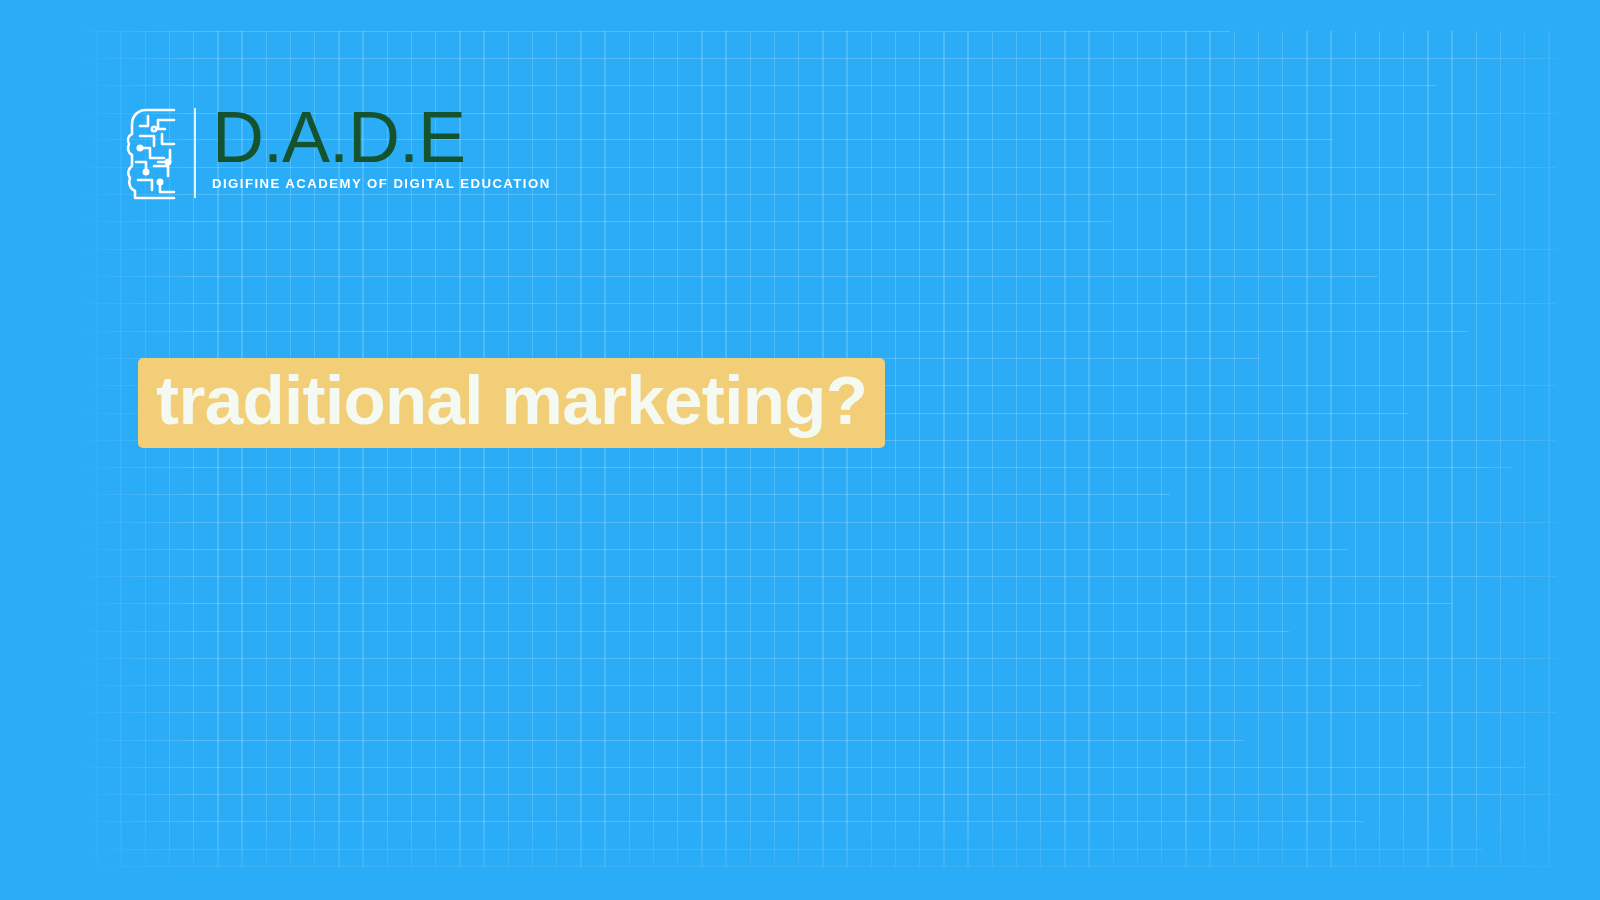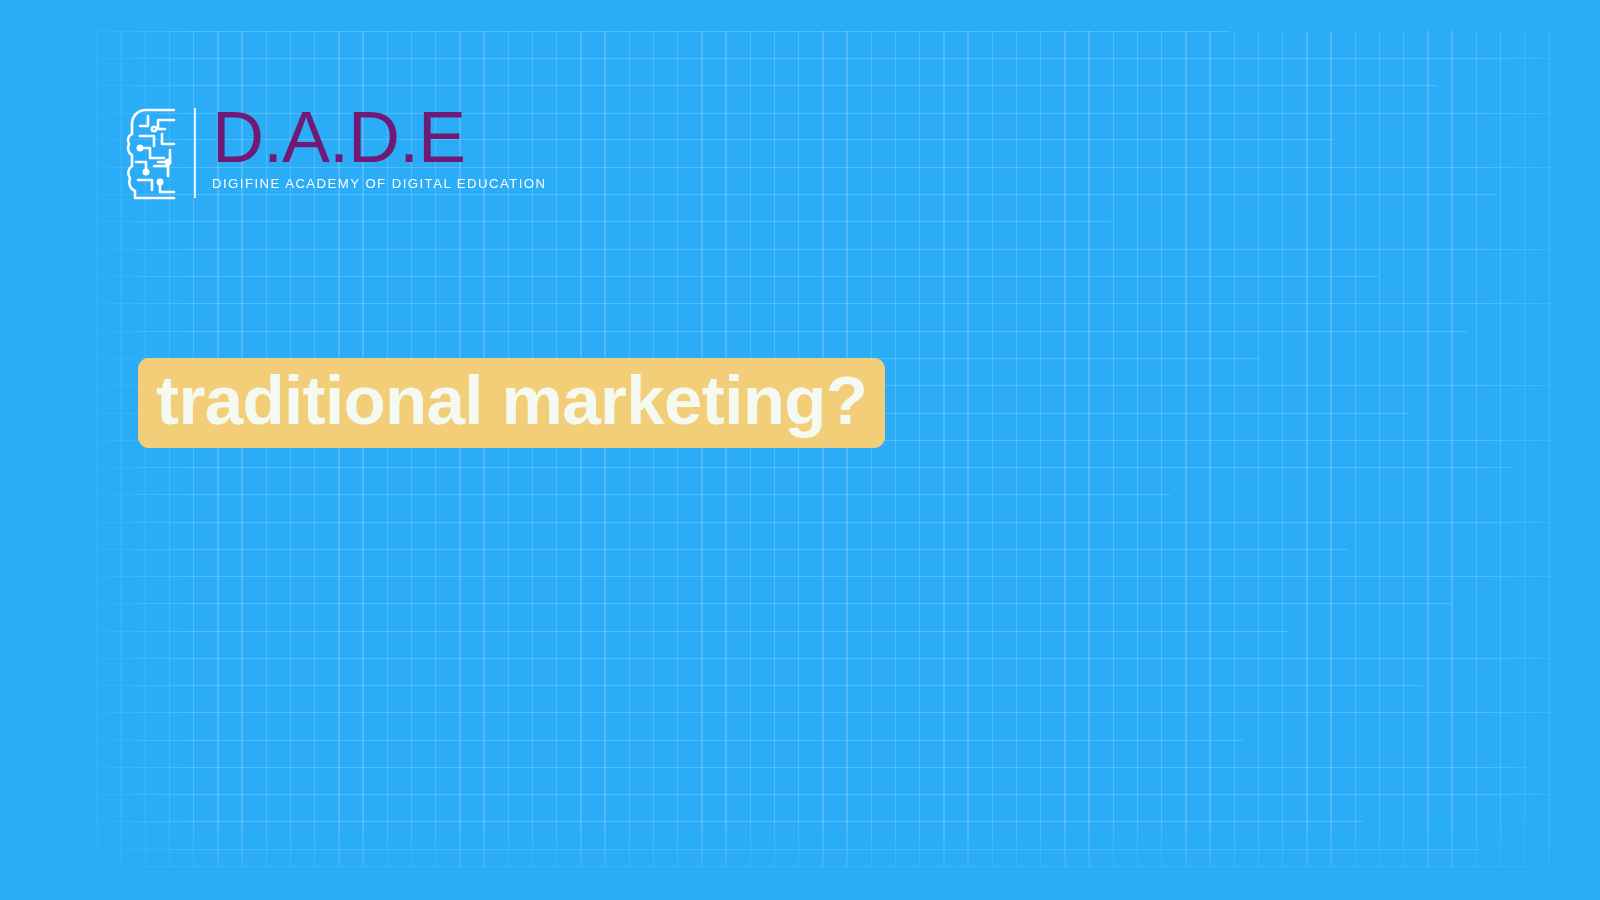--- a/index.html
+++ b/index.html
@@ -109,28 +109,28 @@
     flex-direction: column;
     justify-content: flex-start;
   }
 
   .logo-wordmark {
     font-family: "Liberation Sans", sans-serif;
     font-weight: 400;
     font-size: 72px;
     line-height: 0.94;
     letter-spacing: -1px;
-    color: #701a75;
+    color: #14532d;
     white-space: nowrap;
   }
 
   .logo-tagline {
     margin-top: 4px;
     font-family: "Liberation Sans", sans-serif;
-    font-weight: 400;
+    font-weight: 700;
     font-size: 13.2px;
     letter-spacing: 1.45px;
     color: #fdfefd;
     white-space: nowrap;
   }
 
   
   .headline {
     position: absolute;
     left: 152px;
@@ -146,21 +146,21 @@
     letter-spacing: -0.6px;
     color: #f4faf2;
     white-space: nowrap;
   }
 
   .headline-line.highlighted {
     display: inline-block;
     margin-left: -14px;
     padding: 6px 18px 10px 18px;
     background: #f2ce78;
-    border-radius: 11px;
+    border-radius: 5px;
     line-height: 74px;
   }
 </style>
 </head>
 <body>
 
 <div id="stage">
 
   <div class="grid-layer">
     <div class="grid-vertical"></div>

